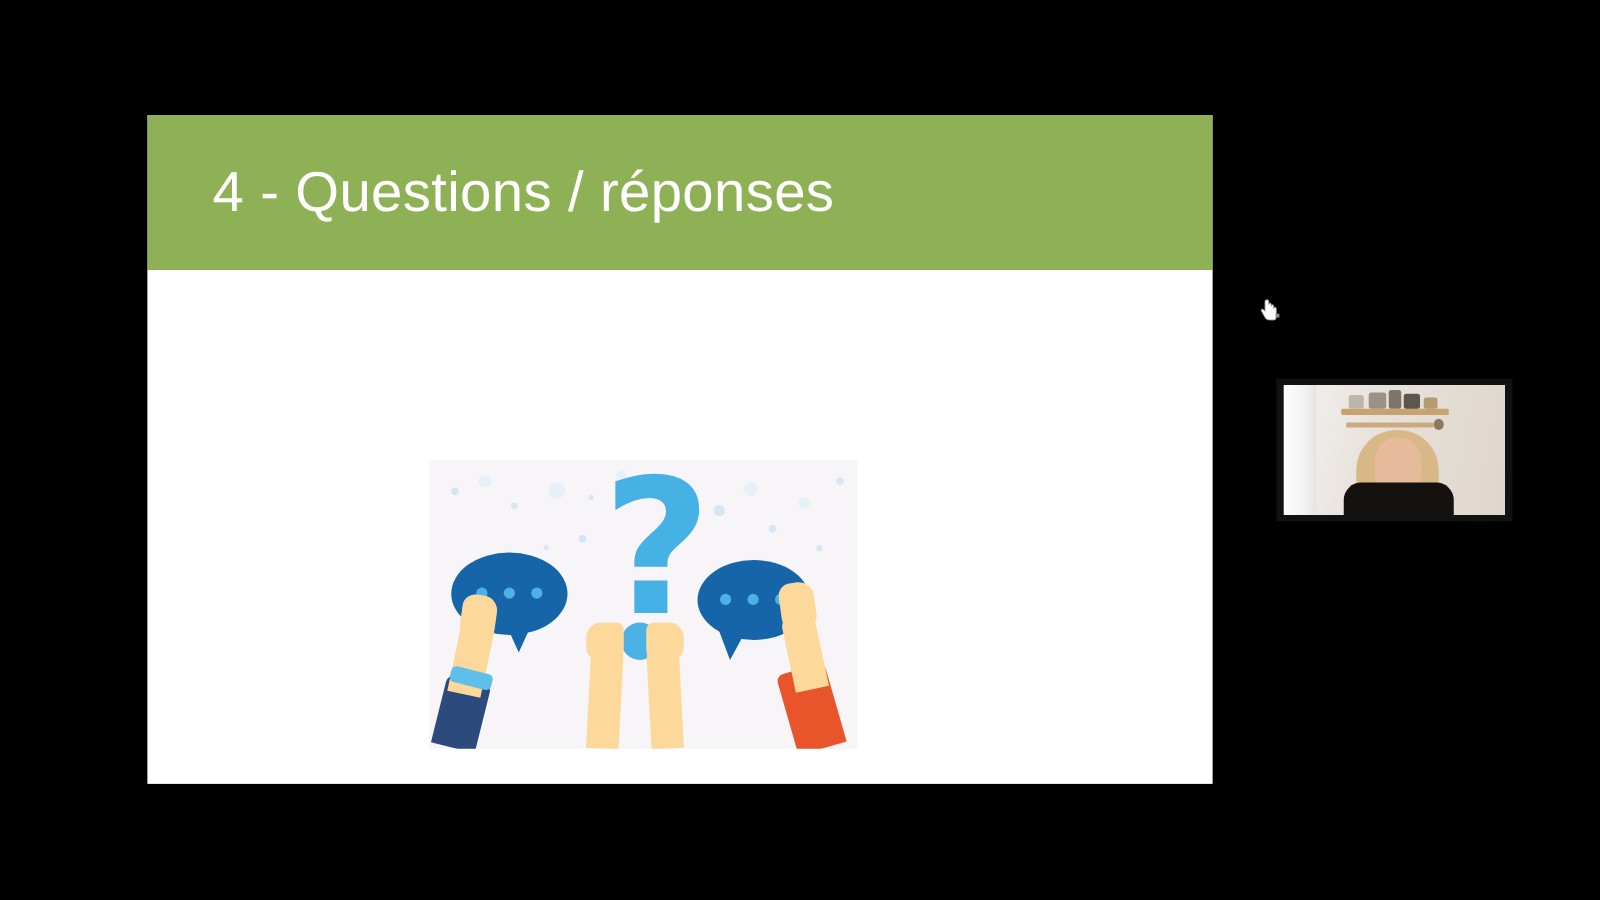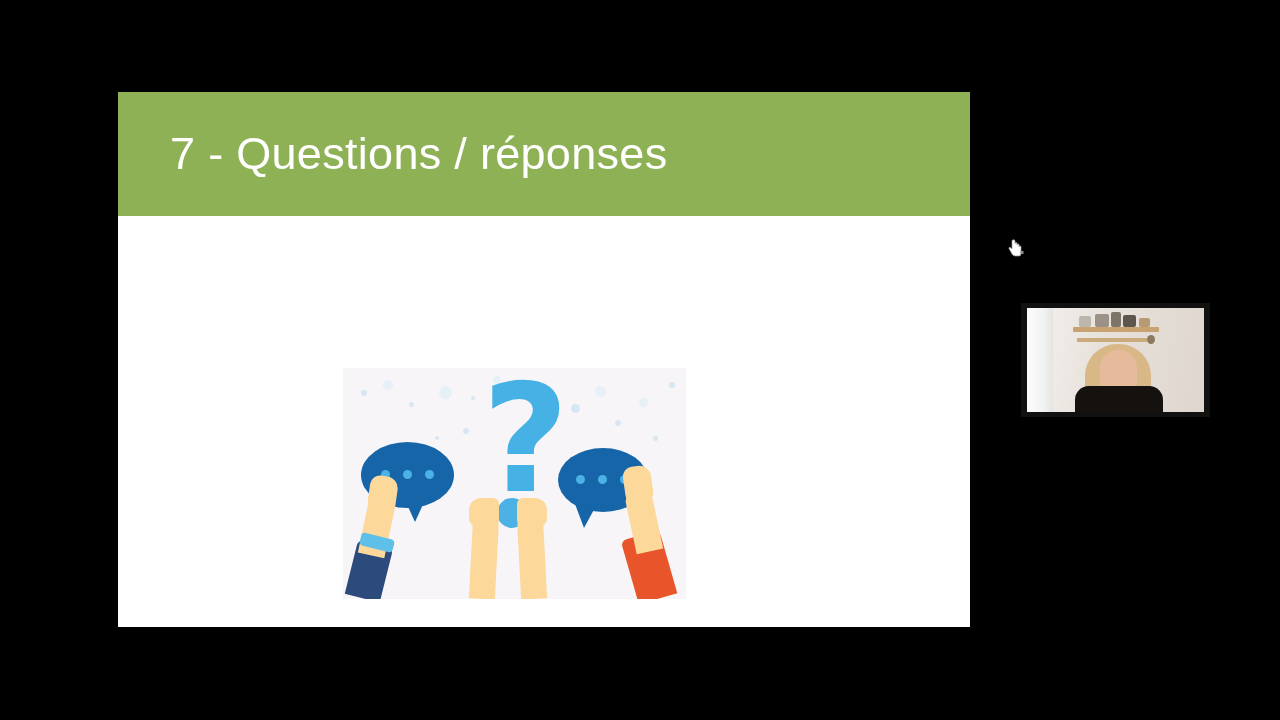--- a/index.html
+++ b/index.html
@@ -233,21 +233,21 @@
 </style>
 </head>
 <body>
 
 <div id="stage">
 
   <div id="slide">
 
     <div id="slide-banner"></div>
 
-    <div id="slide-title">7 - Questions / réponses</div>
+    <div id="slide-title">4 - Questions / réponses</div>
 
     <div id="slide-body">
 
       <div id="illustration">
 
         <div class="confetti" style="left:18px;  top:22px;  width:6px;  height:6px;"></div>
         <div class="confetti pale" style="left:40px;  top:12px;  width:10px; height:10px;"></div>
         <div class="confetti" style="left:66px;  top:34px;  width:5px;  height:5px;"></div>
         <div class="confetti pale" style="left:96px;  top:18px;  width:13px; height:13px;"></div>
         <div class="confetti" style="left:120px; top:60px;  width:6px;  height:6px;"></div>

